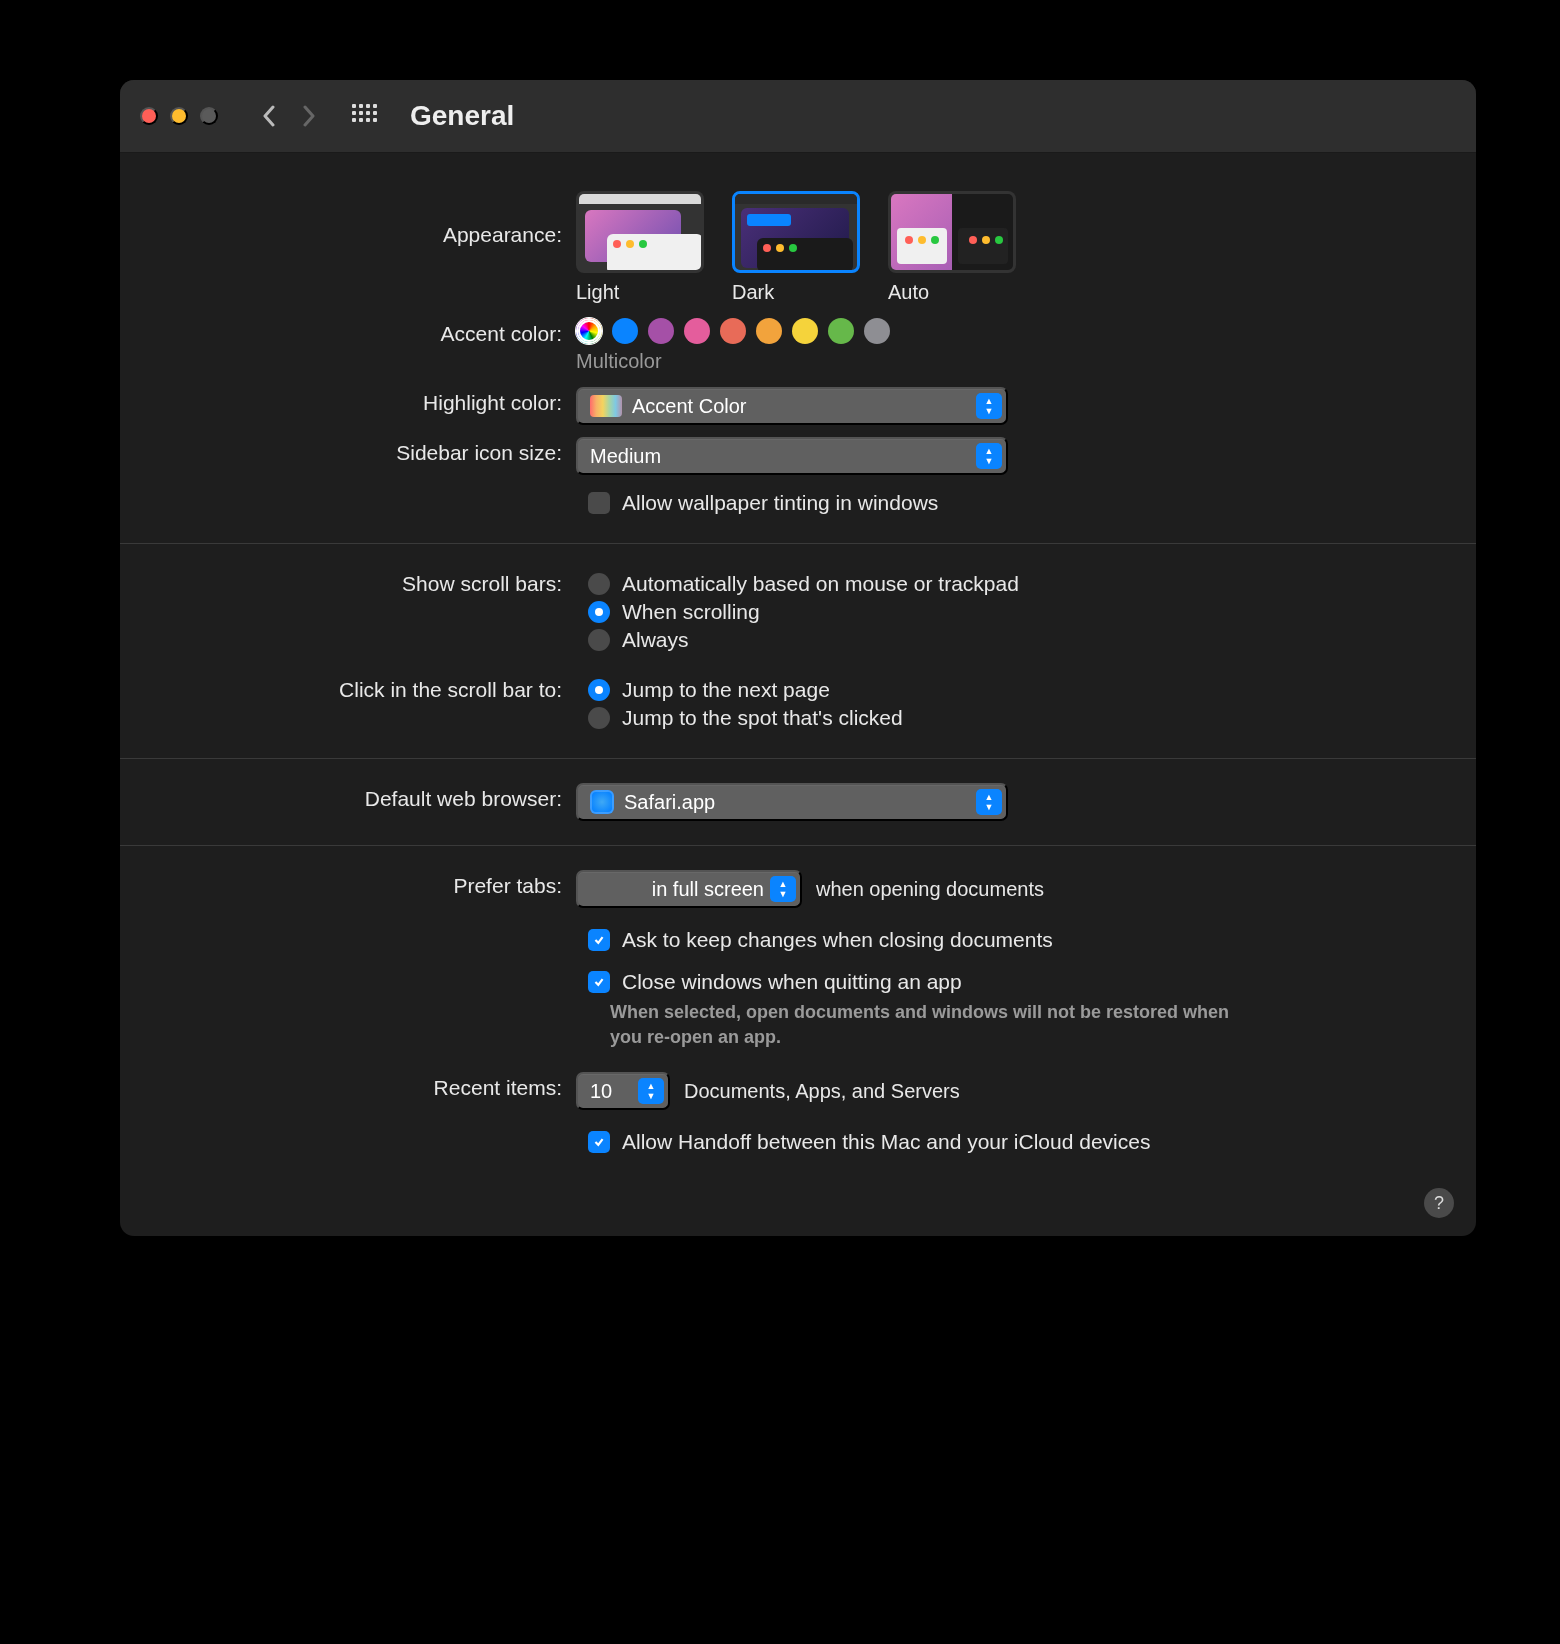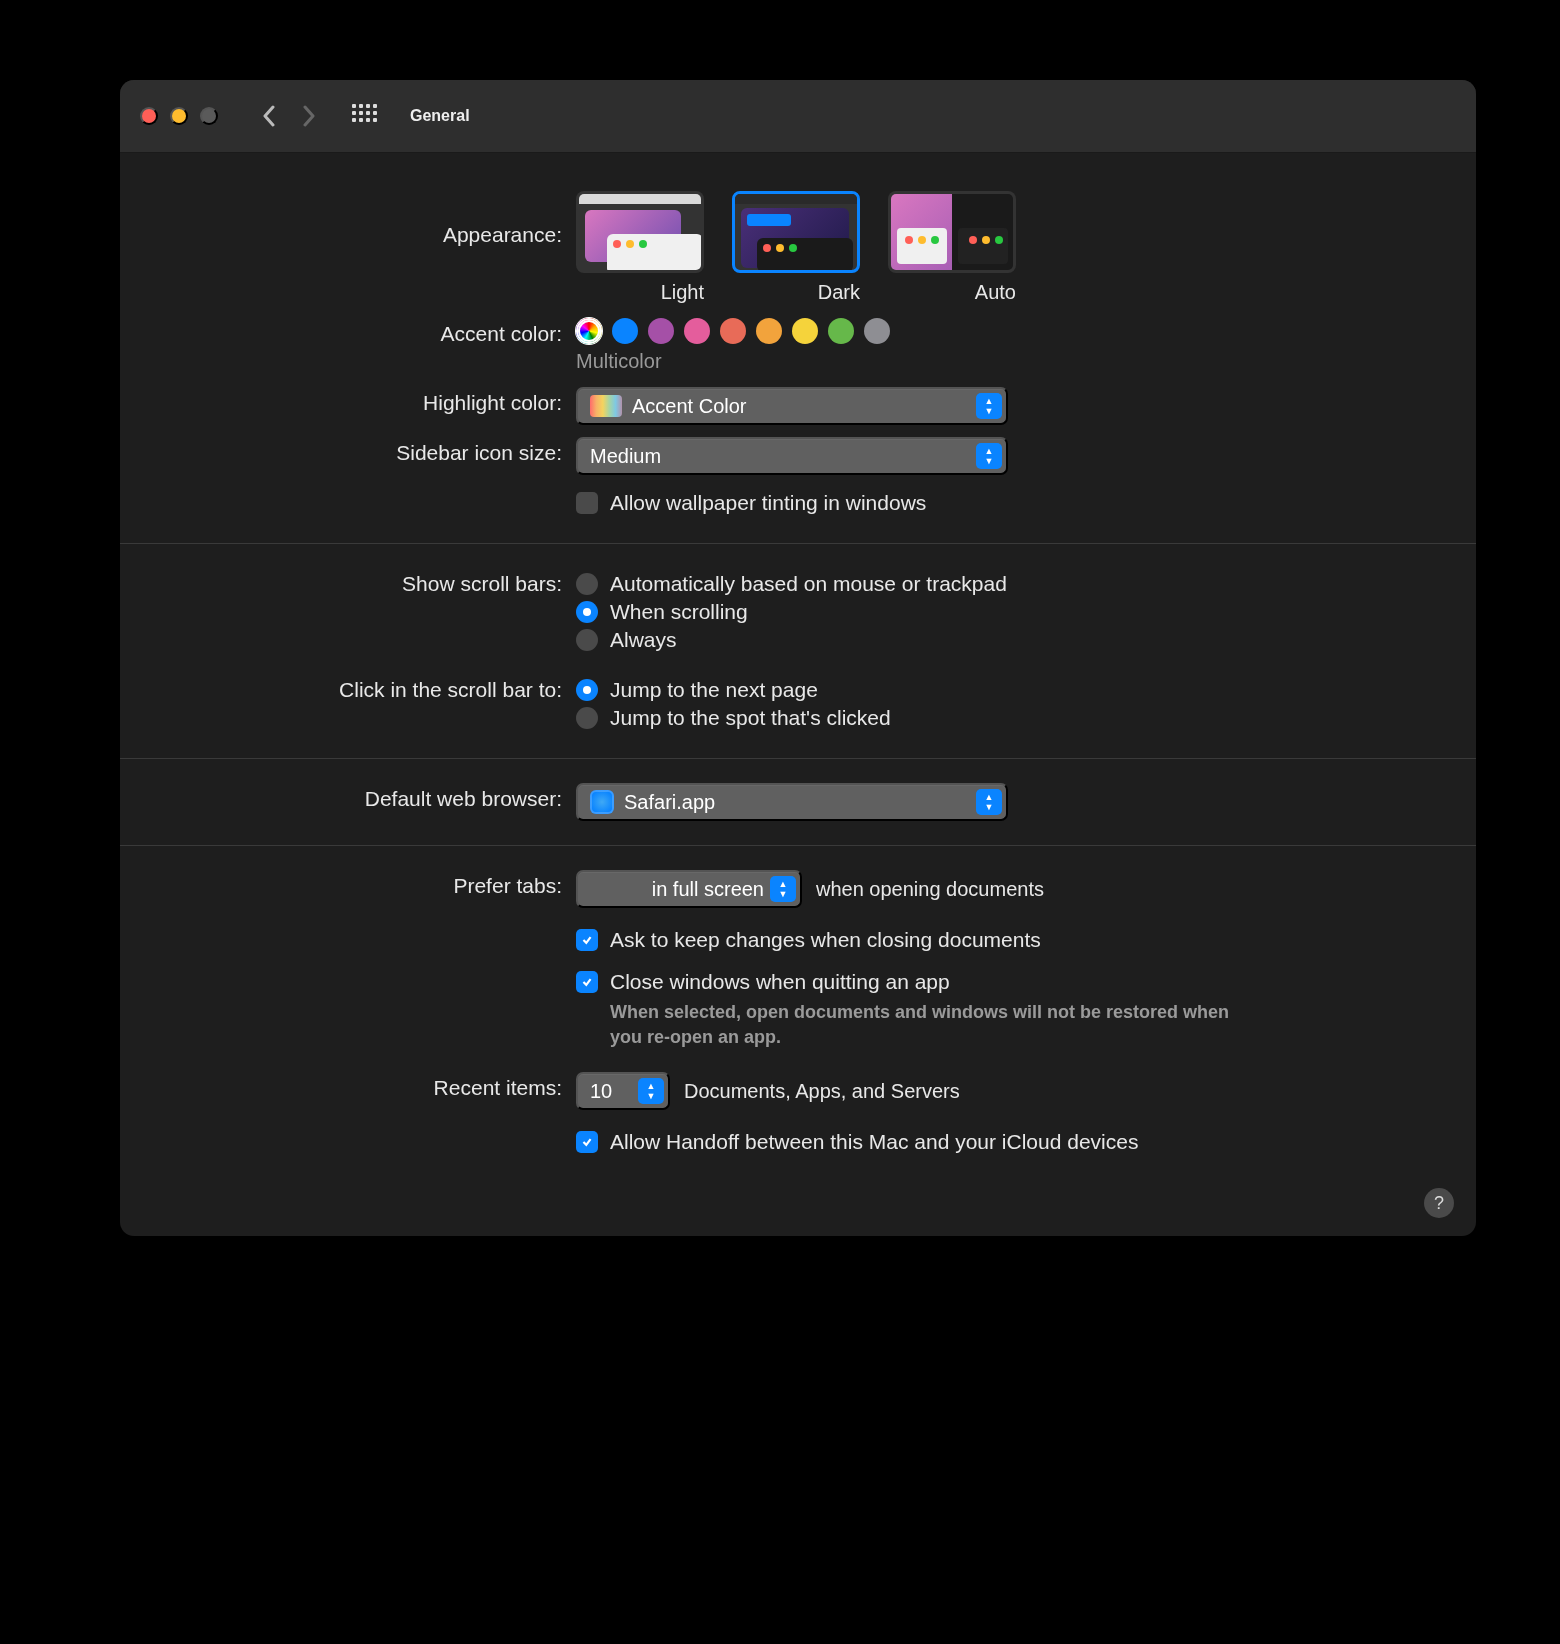--- a/index.html
+++ b/index.html
@@ -50,21 +50,21 @@
   .nav-btn {
     width: 30px; height: 40px; display:flex; align-items:center; justify-content:center;
     color: #888; background:transparent; border:none; font-size:26px;
   }
   .grid-icon {
     width: 24px; height: 24px;
     display:grid; grid-template-columns:repeat(4,4px); grid-template-rows:repeat(3,4px);
     gap:3px; margin: 0 18px 0 12px;
   }
   .grid-icon span { background:#ddd; width:4px; height:4px; border-radius:1px;}
-  .title { font-size: 16px; font-weight:600; color:#eee; }
+  .title { font-size: 28px; font-weight:600; color:#eee; }
   .spacer { flex:1; }
   .search-wrap {
     display:flex; align-items:center;
     background:#1e1e1e; border:1px solid #444; border-radius:8px;
     height: 38px; padding: 0 10px; width: 300px;
     gap:10px;
   }
   .search-wrap input {
     flex:1; background:transparent; border:none; outline:none;
     color:var(--text); font-size:20px;
@@ -86,21 +86,21 @@
   .label-col {
     width: 416px; text-align:right; padding-right:14px;
     color: var(--text); font-size:21px;
     padding-top:4px;
   }
   .value-col { flex:1; padding-right:30px; }
   .divider { height:1px; background:var(--divider); margin: 24px 0; }
 
   
   .appearance-opts { display:flex; gap:28px; }
-  .app-opt { display:flex; flex-direction:column; align-items:flex-end; gap:8px;}
+  .app-opt { display:flex; flex-direction:column; align-items:flex-start; gap:8px;}
   .thumb {
     width:128px; height:82px; border-radius:8px;
     background:#333; position:relative; overflow:hidden;
     border:3px solid transparent;
   }
   .thumb.selected { border-color: var(--selected); }
   .thumb-menubar { position:absolute; top:0; left:0; right:0; height:10px; }
   .thumb-win {
     position:absolute; border-radius:6px;
   }
@@ -142,21 +142,21 @@
   }
   .safari-chip {
     width:24px; height:24px; border-radius:6px; margin-right:10px;
     background: radial-gradient(circle at 50% 50%, #3fa9f5 0%, #0a84ff 70%);
     box-shadow: inset 0 0 0 2px #fff3;
   }
 
   .checkbox-row, .radio-row {
     display:flex; align-items:center; gap:12px;
     font-size:21px; color:var(--text);
-    margin: 4px 0;
+    margin: 4px 12px;
   }
   .checkbox {
     width:22px; height:22px; border-radius:5px;
     background:#4a4a4a; display:flex; align-items:center; justify-content:center;
     border:none; flex-shrink:0;
   }
   .checkbox.checked { background: var(--blue); }
   .checkbox.checked svg { display:block; }
   .checkbox svg { display:none; width:14px; height:14px; stroke:#fff; stroke-width:3; fill:none;}
   .radio {

